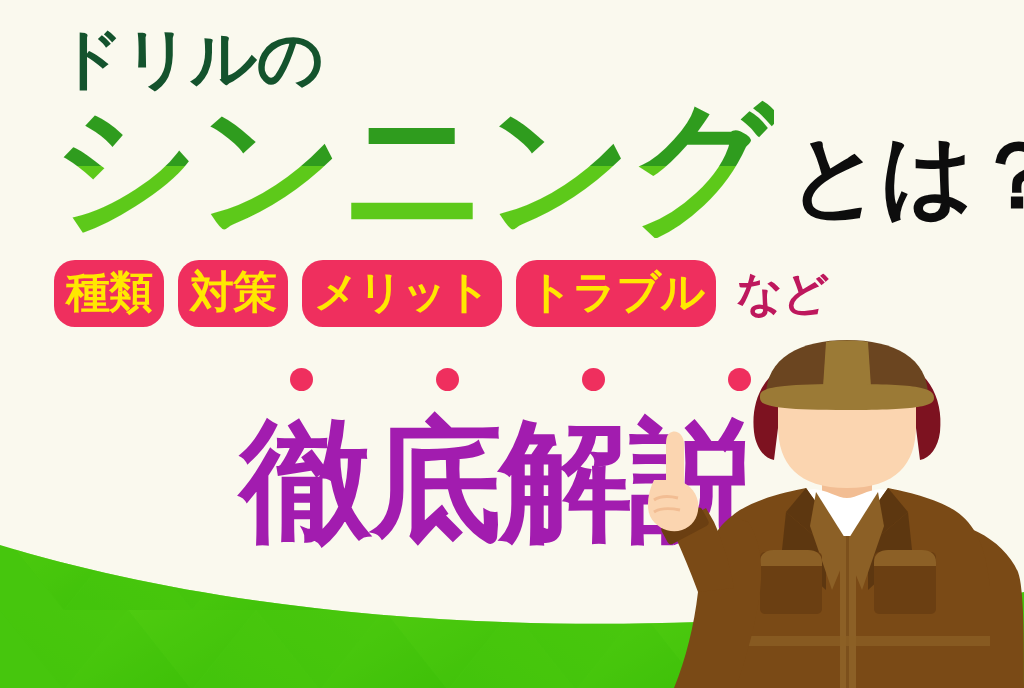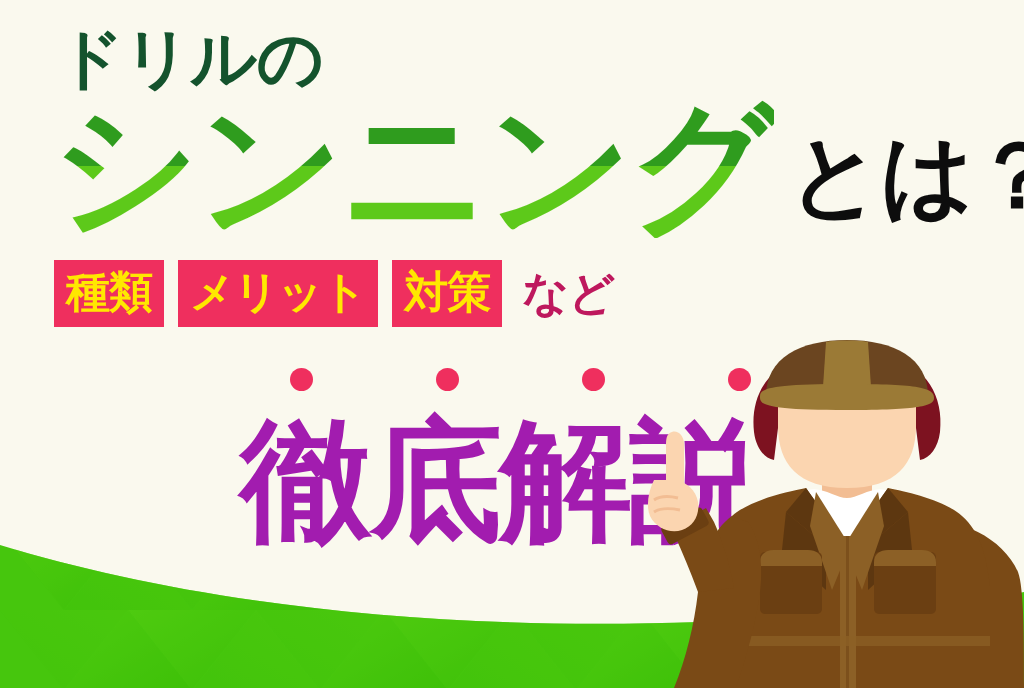--- a/index.html
+++ b/index.html
@@ -75,21 +75,21 @@
     gap:14px;
     white-space:nowrap;
   }
   .tag {
     background:#ef2f5e;
     color:#ffe800;
     font-size:44px;
     font-weight:900;
     line-height:1;
     letter-spacing:-1px;
-    border-radius:0;
+    border-radius:21px;
     padding:10px 12px 13px 12px;
     display:inline-block;
   }
   .tag-suffix {
     font-size:46px;
     font-weight:900;
     color:#be185d;
     letter-spacing:-1px;
     padding-left:6px;
   }
@@ -189,22 +189,23 @@
 
   <div class="kicker">ドリルの</div>
 
   <div class="headline-row">
     <span class="headline-main">シンニング</span>
     <span class="headline-tail">とは？</span>
   </div>
 
   <div class="tag-row">
     <span class="tag">種類</span>
+    <span class="tag">対策</span>
     <span class="tag">メリット</span>
-    <span class="tag">対策</span>
+    <span class="tag">トラブル</span>
     <span class="tag-suffix">など</span>
   </div>
 
   <div class="dot-row">
     <span class="dot"></span>
     <span class="dot"></span>
     <span class="dot"></span>
     <span class="dot"></span>
   </div>
 

